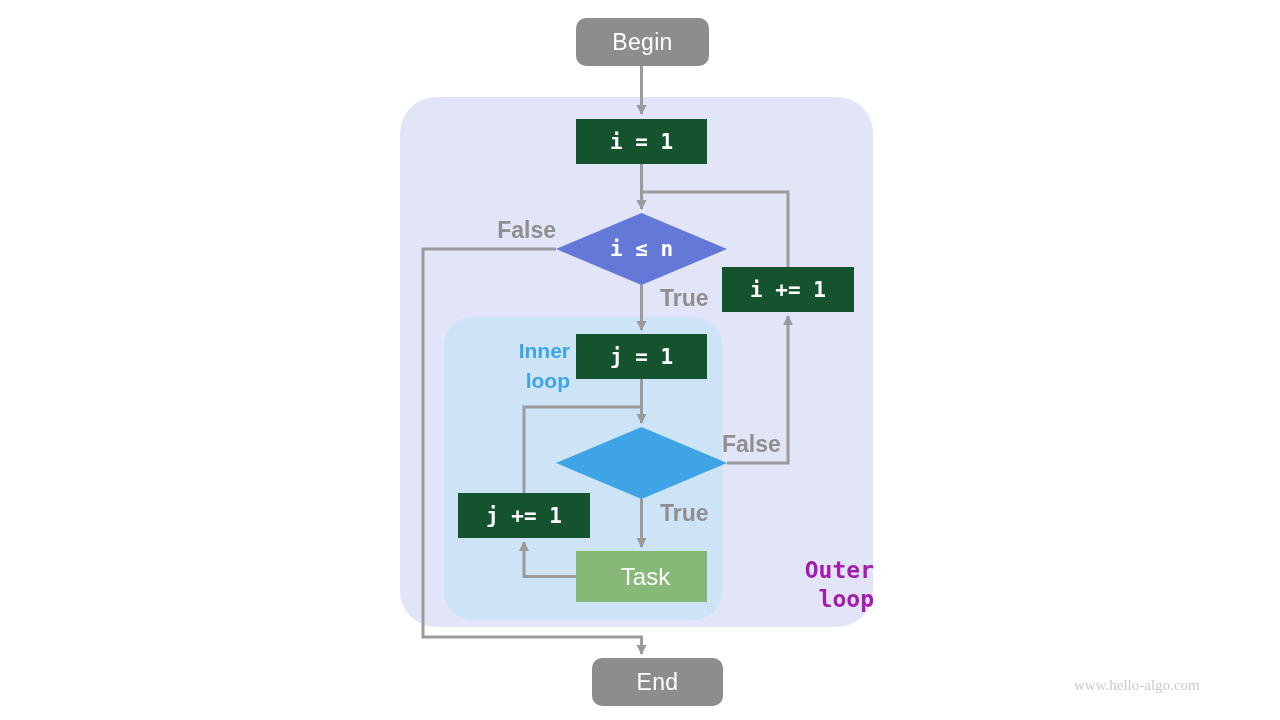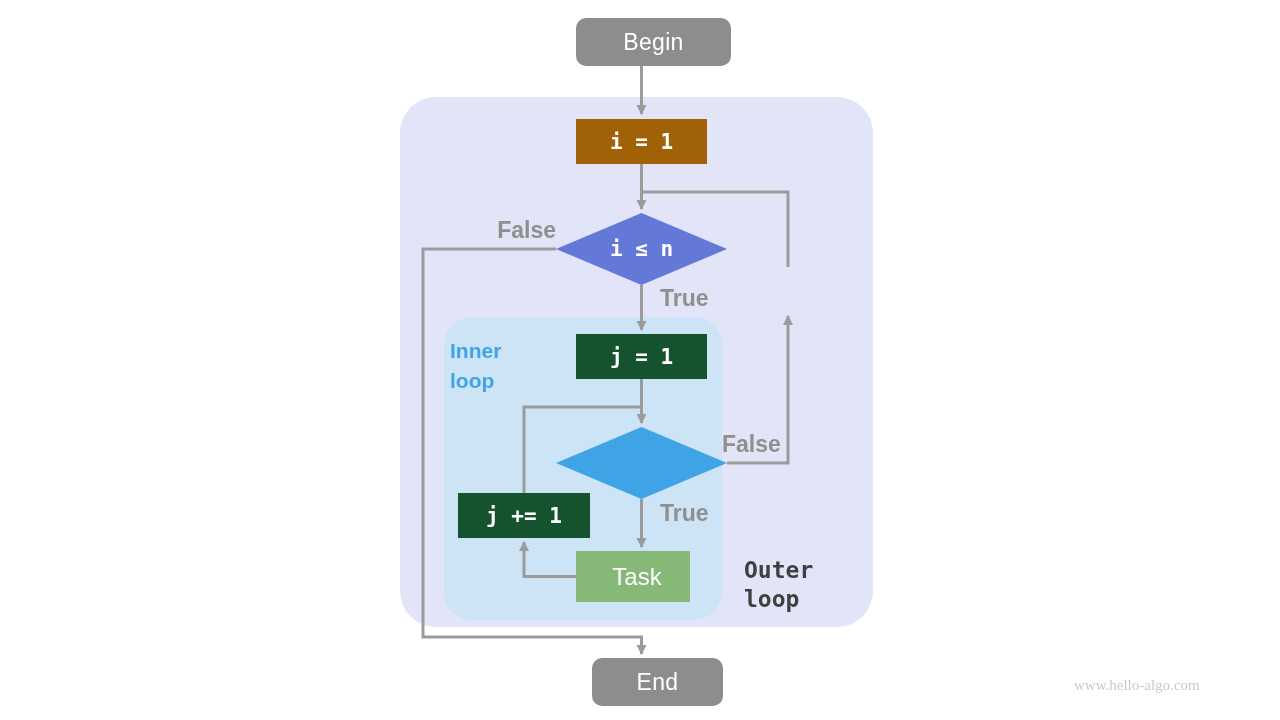--- a/index.html
+++ b/index.html
@@ -9,32 +9,32 @@
 
   .region { position:absolute; z-index:1; }
   #outer-region { left:400px; top:97px; width:473px; height:530px; background:#e2e4f8; border-radius:36px; }
   #inner-region { left:444px; top:317px; width:278px; height:303px; background:#cde4f6; border-radius:28px; }
 
   svg.flow { position:absolute; left:0; top:0; z-index:2; }
 
   .node { position:absolute; z-index:3; display:flex; align-items:center; justify-content:center; color:#ffffff; }
   .terminal { background:#8d8d8d; border-radius:10px; font-size:23px; font-weight:500; letter-spacing:0.3px; }
   .process { font-family:"DejaVu Sans Mono", monospace; font-weight:bold; font-size:21px; }
-  .purple { background:#a16207; }
+  .purple { background:#14532d; }
   .blue { background:#14532d; }
   .task-node { background:#86b878; font-size:24px; font-weight:500; }
 
   .diamond-label { position:absolute; z-index:3; color:#ffffff;
     font-family:"DejaVu Sans Mono", monospace; font-weight:bold; font-size:21px;
     display:flex; align-items:center; justify-content:center;text-align:right; }
 
   .edge-label { position:absolute; z-index:3; color:#8f8f8f; font-weight:bold; font-size:23px; }
-  .region-label { position:absolute; z-index:3; font-weight:bold; text-align:left; }
+  .region-label { position:absolute; z-index:3; font-weight:bold; text-align:right; }
   #inner-loop-label { color:#3ea4e6; font-size:21px; line-height:30px; width:120px; }
-  #outer-loop-label { color:#404040; font-family:"DejaVu Sans Mono", monospace; font-size:23px; line-height:29px; width:130px; }
+  #outer-loop-label { color:#a21caf; font-family:"DejaVu Sans Mono", monospace; font-size:23px; line-height:29px; width:130px; }
 
   #watermark { position:absolute; z-index:3; font-family:"DejaVu Sans Mono", monospace; font-size:15px; color:#c9c9c9; }
 </style>
 </head>
 <body>
 
 <div id="canvas">
 
   <div id="outer-region" class="region"></div>
   <div id="inner-region" class="region"></div>
@@ -54,33 +54,34 @@
       <path d="M524,493 L524,407 L641.5,407"></path>
       <path d="M641.5,379 L641.5,423" marker-end="url(#arrow)"></path>
       <path d="M727,463 L788,463 L788,316" marker-end="url(#arrow)"></path>
       <path d="M641.5,499 L641.5,547" marker-end="url(#arrow)"></path>
       <path d="M576,576.5 L524,576.5 L524,542" marker-end="url(#arrow)"></path>
     </g>
     <polygon points="641.5,213 727,249 641.5,285 556,249" fill="#6478d8"></polygon>
     <polygon points="641.5,427 727,463 641.5,499 556,463" fill="#3ea4e6"></polygon>
   </svg>
 
-  <div class="node terminal" style="left:576px; top:18px; width:155px; height:48px;text-align:center;">Begin</div>
+  <div class="node terminal" style="left:576px; top:18px; width:133px; height:48px;text-align:center;">Begin</div>
 
   <div class="node process purple" style="left:576px; top:119px; width:131px; height:45px;">i = 1</div>
 
   <div class="diamond-label" style="left:576px; top:227px; width:131px; height:44px;">i ≤ n</div>
 
+  <div class="node process purple" style="left:722px; top:267px; width:132px; height:45px;">i += 1</div>
 
   <div class="node process blue" style="left:576px; top:334px; width:131px; height:45px;">j = 1</div>
 
 
   <div class="node process blue" style="left:458px; top:493px; width:132px; height:45px;">j += 1</div>
 
-  <div class="node task-node" style="left:576px; top:551px; width:114px; height:51px;padding-left:8px;">Task</div>
+  <div class="node task-node" style="left:576px; top:551px; width:131px; height:51px;padding-left:8px;">Task</div>
 
   <div class="node terminal" style="left:576px; top:658px; width:131px; height:48px;margin-left:16px;">End</div>
 
   <div class="edge-label" style="left:470px; top:217px; width:86px; text-align:right;">False</div>
   <div class="edge-label" style="left:660px; top:285px;">True</div>
   <div class="edge-label" style="left:722px; top:431px;">False</div>
   <div class="edge-label" style="left:660px; top:500px;">True</div>
 
   <div id="inner-loop-label" class="region-label" style="left:450px; top:336px;">
     <span>Inner</span><br>

